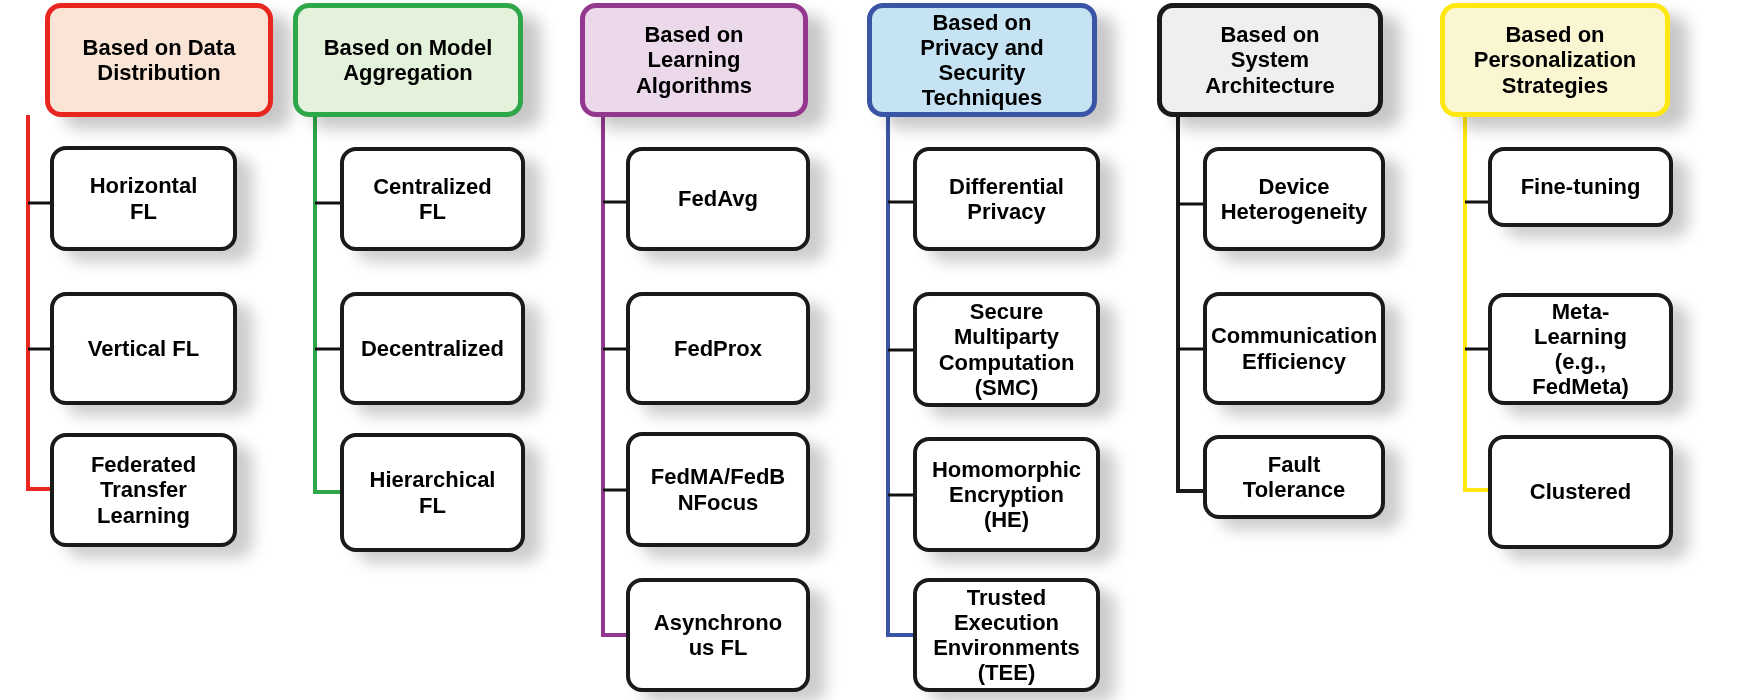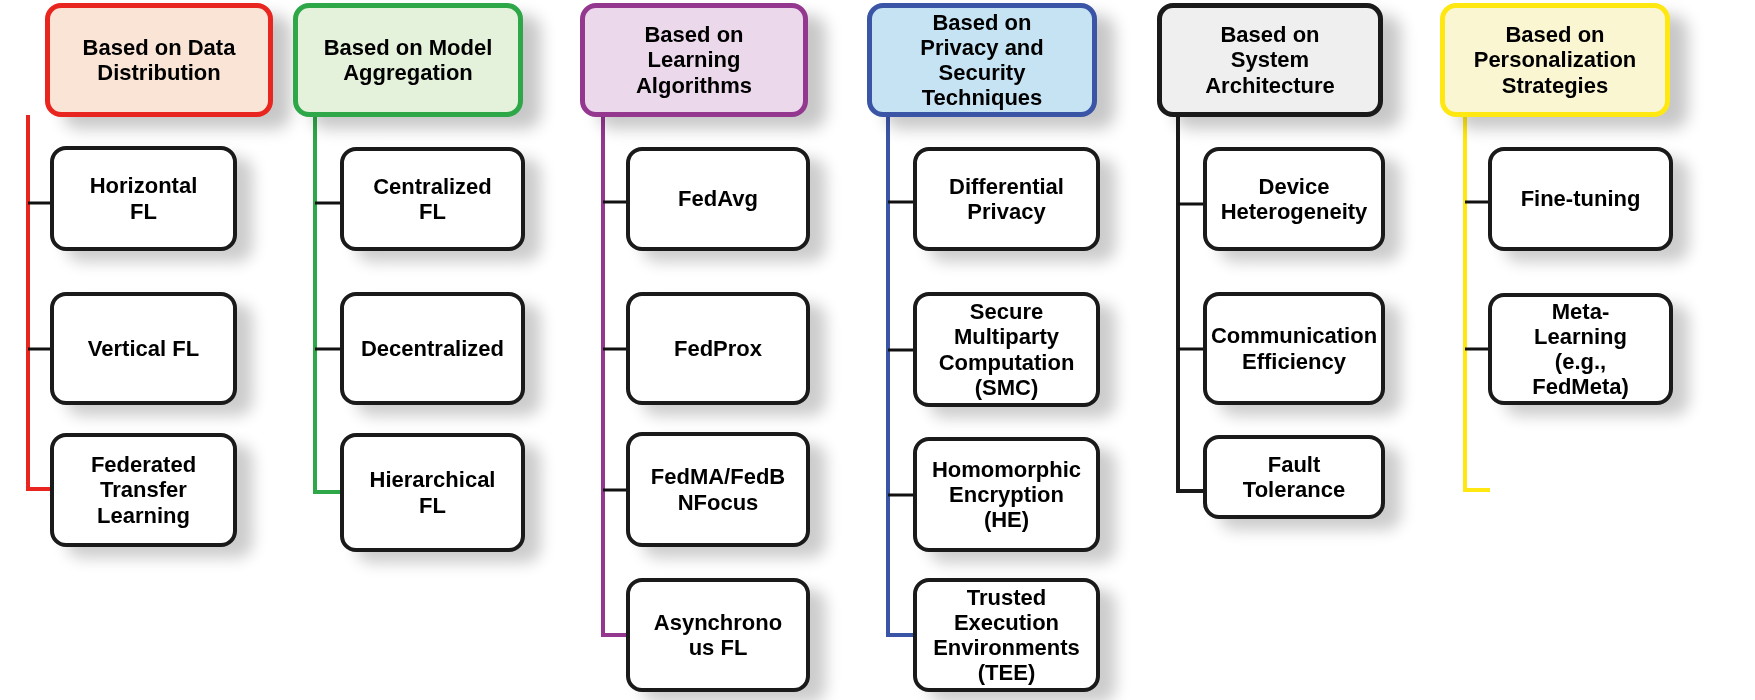--- a/index.html
+++ b/index.html
@@ -111,19 +111,20 @@
   <div class="node" style="left: 1203px; top: 147px; width: 182px; height: 104px; border-color: rgb(26, 26, 26); background: rgb(255, 255, 255);">Device
 Heterogeneity</div>
   <div class="node" style="left: 1203px; top: 292px; width: 182px; height: 113px; border-color: rgb(26, 26, 26); background: rgb(255, 255, 255);">Communication
 Efficiency</div>
   <div class="node" style="left: 1203px; top: 435px; width: 182px; height: 84px; border-color: rgb(26, 26, 26); background: rgb(255, 255, 255);">Fault
 Tolerance</div>
 
   <div class="hdr" style="left: 1440px; width: 230px; border-color: rgb(255, 231, 18); background: rgb(251, 246, 210);">Based on
 Personalization
 Strategies</div>
-  <div class="node" style="left: 1488px; top: 147px; width: 185px; height: 104px; border-color: rgb(26, 26, 26); background: rgb(255, 255, 255);">Fine-tuning</div>
+  <div class="node" style="left: 1488px; top: 147px; width: 185px; height: 80px; border-color: rgb(26, 26, 26); background: rgb(255, 255, 255);">Fine-tuning</div>
   <div class="node" style="left: 1488px; top: 293px; width: 185px; height: 112px; border-color: rgb(26, 26, 26); background: rgb(255, 255, 255);">Meta-
 Learning
 (e.g.,
 FedMeta)</div>
+  <div class="node" style="left: 1488px; top: 435px; width: 185px; height: 114px; border-color: rgb(26, 26, 26); background: rgb(255, 255, 255);">Clustered</div>
 
 </div>
 
 </body></html>

